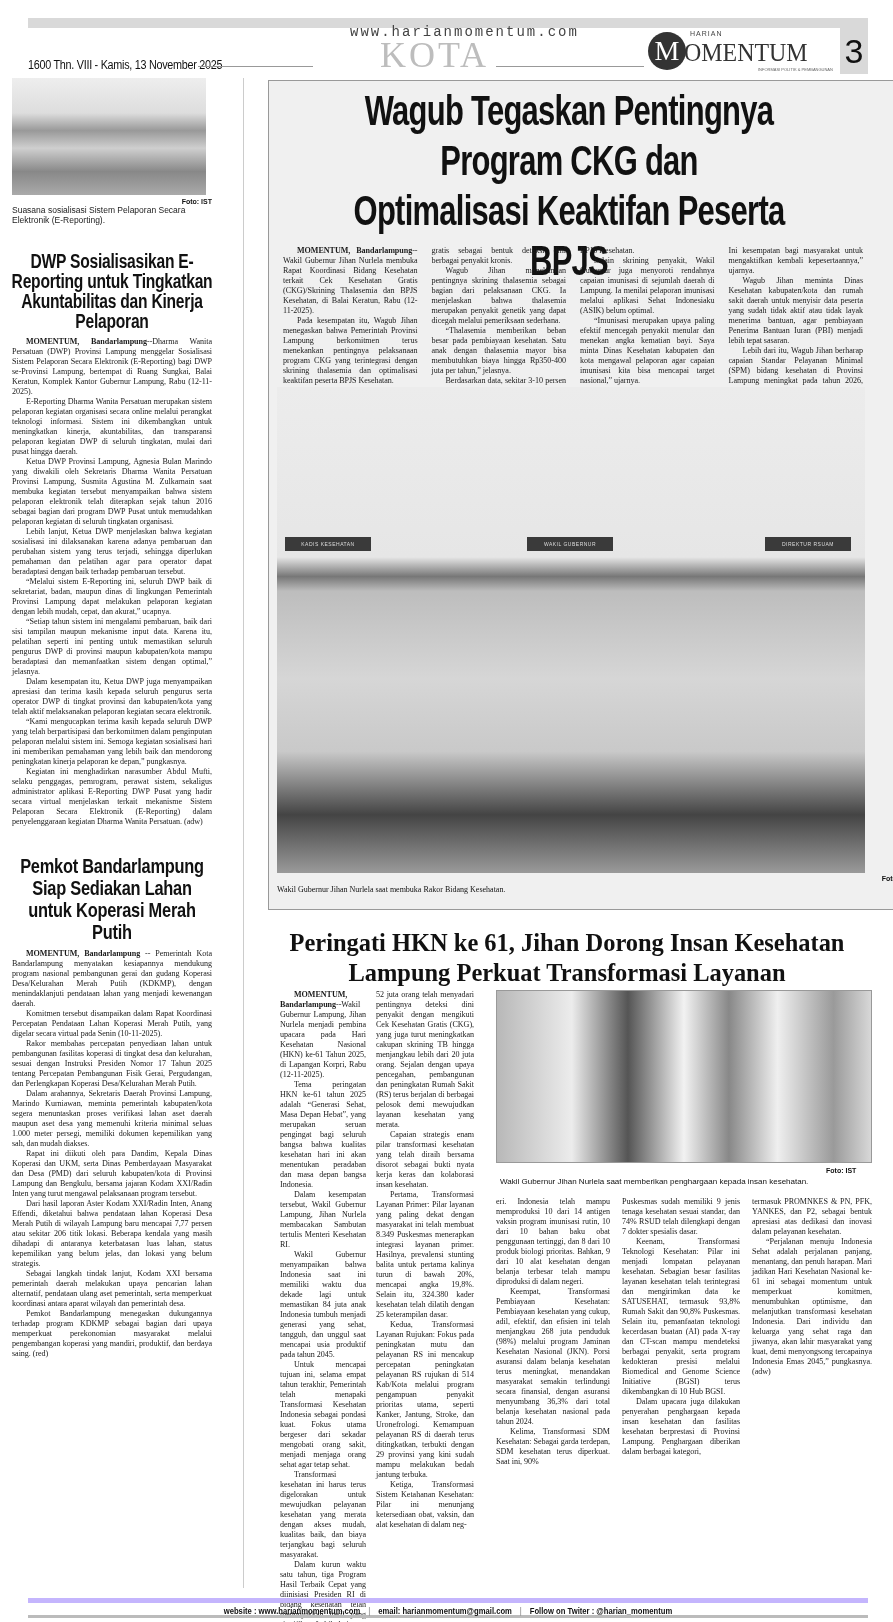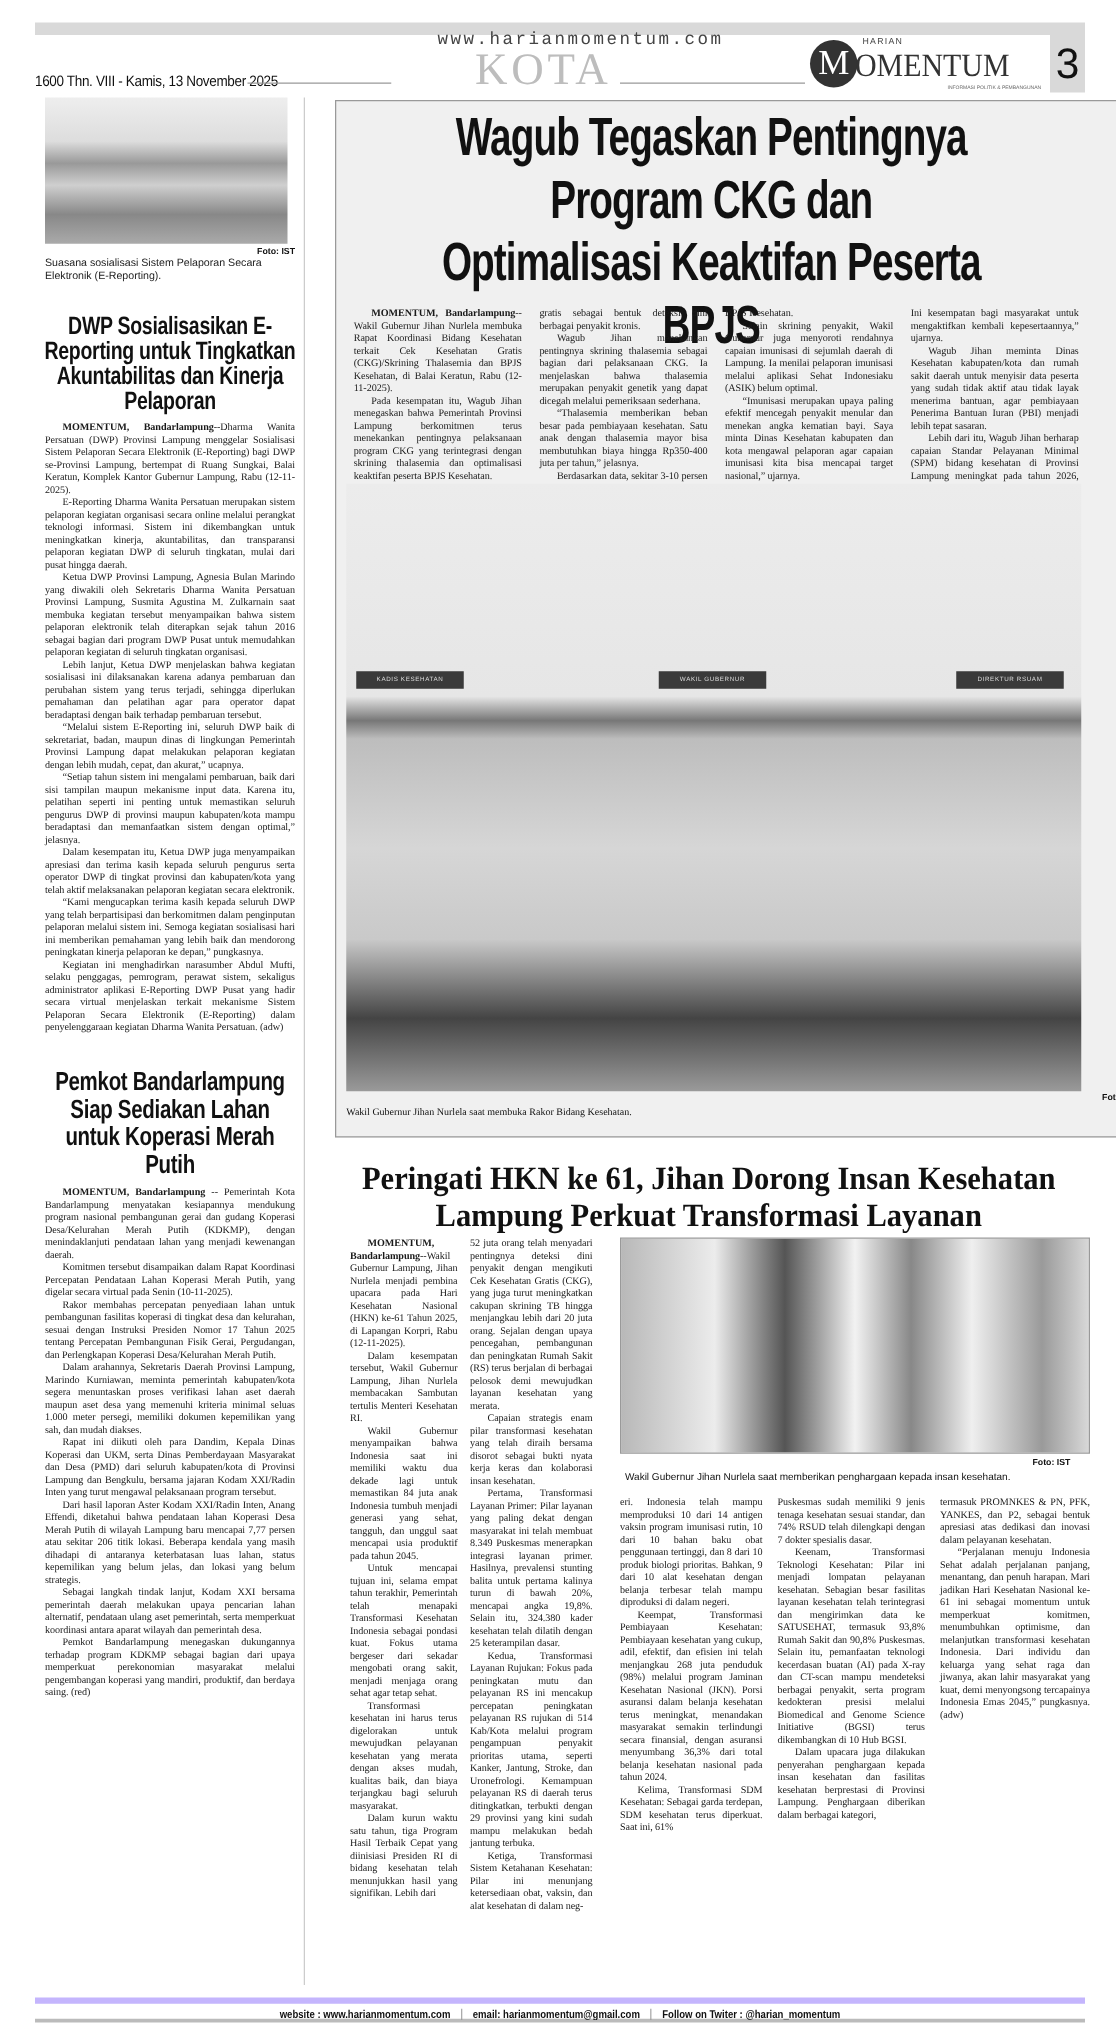--- a/index.html
+++ b/index.html
@@ -12,21 +12,21 @@
 .hdr-line2{position:absolute;left:468px;top:48px;width:148px;height:1px;background:#999}
 .hdr-url{position:absolute;left:322px;top:6px;font-family:Liberation Mono, monospace;font-size:14px;letter-spacing:2px;color:#444}
 .hdr-section{position:absolute;left:352px;top:16px;font-family:"Liberation Serif",serif;font-size:36px;color:#bdbdbd;letter-spacing:3px}
 .logo{position:absolute;left:620px;top:12px;width:195px;height:44px}
 .logo-circle{position:absolute;left:0;top:2px;width:38px;height:38px;border-radius:50%;background:#333;color:#fff;font-size:28px;text-align:center;line-height:38px;font-family:"Liberation Serif",serif}
 .logo-small{position:absolute;left:42px;top:0;font-family:"Liberation Sans",sans-serif;font-size:7px;letter-spacing:1px;color:#444}
 .logo-text{position:absolute;left:36px;top:8px;font-size:26px;color:#333;font-family:"Liberation Serif",serif;transform:scaleX(.92);transform-origin:left}
 .logo-tag{position:absolute;left:110px;top:37px;font-size:4px;color:#666;font-family:"Liberation Sans",sans-serif}
 .page-num{position:absolute;left:812px;top:10px;width:28px;height:46px;background:#d9d9d9;font-family:"Liberation Sans",sans-serif;font-size:34px;text-align:center;line-height:46px;color:#111}
 
-.col-left{position:absolute;left:36px;top:78px;width:200px}
+.col-left{position:absolute;left:12px;top:78px;width:200px}
 .photo{background:#bbb;position:relative;overflow:hidden}
 .photo1{width:194px;height:117px;margin-left:0;background:linear-gradient(180deg,#eee 0%,#ddd 30%,#999 45%,#cfcfcf 60%,#888 80%,#aaa 100%)}
 .credit{font-family:"Liberation Sans",sans-serif;font-size:7px;text-align:right;font-weight:bold;margin-top:3px}
 .caption{font-family:"Liberation Sans",sans-serif;font-size:8.5px;line-height:10px;color:#222}
 .hl-condensed{font-family:"Liberation Sans",sans-serif;font-weight:bold;text-align:center;transform:scaleX(.78);transform-origin:center;letter-spacing:-0.3px}
 .h1l{font-size:20px;line-height:20px;margin:26px -30px 6px}
 .body{font-size:8.1px;line-height:10px;text-align:justify;color:#1a1a1a;letter-spacing:-0.05px}
 .body p{text-indent:14px}
 .body p.first{text-indent:14px}
 .body b{font-weight:bold}
@@ -148,20 +148,21 @@
     <div class="nameplate" style="left:488px;top:150px;width:86px">DIREKTUR RSUAM</div>
   </div>
   <div class="cred2">Foto: IST</div>
   <div class="cap2">Wakil Gubernur Jihan Nurlela saat membuka Rakor Bidang Kesehatan.</div>
 </div>
 
 <h2 class="sec-title">Peringati HKN ke 61, Jihan Dorong Insan Kesehatan Lampung Perkuat Transformasi Layanan</h2>
 
 <div class="hkn-c1 body">
   <p class="first"><b>MOMENTUM, Bandarlampung</b><span>--Wakil Gubernur Lampung, Jihan Nurlela menjadi pembina upacara pada Hari Kesehatan Nasional (HKN) ke-61 Tahun 2025, di Lapangan Korpri, Rabu (12-11-2025).</span></p>
+  <p>Tema peringatan HKN ke-61 tahun 2025 adalah “Generasi Sehat, Masa Depan Hebat”, yang merupakan seruan pengingat bagi seluruh bangsa bahwa kualitas kesehatan hari ini akan menentukan peradaban dan masa depan bangsa Indonesia.</p>
   <p>Dalam kesempatan tersebut, Wakil Gubernur Lampung, Jihan Nurlela membacakan Sambutan tertulis Menteri Kesehatan RI.</p>
   <p>Wakil Gubernur menyampaikan bahwa Indonesia saat ini memiliki waktu dua dekade lagi untuk memastikan 84 juta anak Indonesia tumbuh menjadi generasi yang sehat, tangguh, dan unggul saat mencapai usia produktif pada tahun 2045.</p>
   <p>Untuk mencapai tujuan ini, selama empat tahun terakhir, Pemerintah telah menapaki Transformasi Kesehatan Indonesia sebagai pondasi kuat. Fokus utama bergeser dari sekadar mengobati orang sakit, menjadi menjaga orang sehat agar tetap sehat.</p>
   <p>Transformasi kesehatan ini harus terus digelorakan untuk mewujudkan pelayanan kesehatan yang merata dengan akses mudah, kualitas baik, dan biaya terjangkau bagi seluruh masyarakat.</p>
   <p>Dalam kurun waktu satu tahun, tiga Program Hasil Terbaik Cepat yang diinisiasi Presiden RI di bidang kesehatan telah menunjukkan hasil yang signifikan. Lebih dari</p>
 </div>
 <div class="hkn-c2 body">
   <p style="text-indent:0">52 juta orang telah menyadari pentingnya deteksi dini penyakit dengan mengikuti Cek Kesehatan Gratis (CKG), yang juga turut meningkatkan cakupan skrining TB hingga menjangkau lebih dari 20 juta orang. Sejalan dengan upaya pencegahan, pembangunan dan peningkatan Rumah Sakit (RS) terus berjalan di berbagai pelosok demi mewujudkan layanan kesehatan yang merata.</p>
   <p>Capaian strategis enam pilar transformasi kesehatan yang telah diraih bersama disorot sebagai bukti nyata kerja keras dan kolaborasi insan kesehatan.</p>
   <p>Pertama, Transformasi Layanan Primer: Pilar layanan yang paling dekat dengan masyarakat ini telah membuat 8.349 Puskesmas menerapkan integrasi layanan primer. Hasilnya, prevalensi stunting balita untuk pertama kalinya turun di bawah 20%, mencapai angka 19,8%. Selain itu, 324.380 kader kesehatan telah dilatih dengan 25 keterampilan dasar.</p>
@@ -169,21 +170,21 @@
   <p>Ketiga, Transformasi Sistem Ketahanan Kesehatan: Pilar ini menunjang ketersediaan obat, vaksin, dan alat kesehatan di dalam neg-</p>
 </div>
 
 <div class="photo photo3"></div>
 <div class="cred3">Foto: IST</div>
 <div class="cap3">Wakil Gubernur Jihan Nurlela saat memberikan penghargaan kepada insan kesehatan.</div>
 
 <div class="hkn-c3 body">
   <p style="text-indent:0">eri. Indonesia telah mampu memproduksi 10 dari 14 antigen vaksin program imunisasi rutin, 10 dari 10 bahan baku obat penggunaan tertinggi, dan 8 dari 10 produk biologi prioritas. Bahkan, 9 dari 10 alat kesehatan dengan belanja terbesar telah mampu diproduksi di dalam negeri.</p>
   <p>Keempat, Transformasi Pembiayaan Kesehatan: Pembiayaan kesehatan yang cukup, adil, efektif, dan efisien ini telah menjangkau 268 juta penduduk (98%) melalui program Jaminan Kesehatan Nasional (JKN). Porsi asuransi dalam belanja kesehatan terus meningkat, menandakan masyarakat semakin terlindungi secara finansial, dengan asuransi menyumbang 36,3% dari total belanja kesehatan nasional pada tahun 2024.</p>
-  <p>Kelima, Transformasi SDM Kesehatan: Sebagai garda terdepan, SDM kesehatan terus diperkuat. Saat ini, 61%</p>
+  <p>Kelima, Transformasi SDM Kesehatan: Sebagai garda terdepan, SDM kesehatan terus diperkuat. Saat ini, 90%</p>
 </div>
 <div class="hkn-c4 body">
   <p style="text-indent:0">Puskesmas sudah memiliki 9 jenis tenaga kesehatan sesuai standar, dan 74% RSUD telah dilengkapi dengan 7 dokter spesialis dasar.</p>
   <p>Keenam, Transformasi Teknologi Kesehatan: Pilar ini menjadi lompatan pelayanan kesehatan. Sebagian besar fasilitas layanan kesehatan telah terintegrasi dan mengirimkan data ke SATUSEHAT, termasuk 93,8% Rumah Sakit dan 90,8% Puskesmas. Selain itu, pemanfaatan teknologi kecerdasan buatan (AI) pada X-ray dan CT-scan mampu mendeteksi berbagai penyakit, serta program kedokteran presisi melalui Biomedical and Genome Science Initiative (BGSI) terus dikembangkan di 10 Hub BGSI.</p>
   <p>Dalam upacara juga dilakukan penyerahan penghargaan kepada insan kesehatan dan fasilitas kesehatan berprestasi di Provinsi Lampung. Penghargaan diberikan dalam berbagai kategori,</p>
 </div>
 <div class="hkn-c5 body">
   <p style="text-indent:0">termasuk PROMNKES &amp; PN, PFK, YANKES, dan P2, sebagai bentuk apresiasi atas dedikasi dan inovasi dalam pelayanan kesehatan.</p>
   <p>“Perjalanan menuju Indonesia Sehat adalah perjalanan panjang, menantang, dan penuh harapan. Mari jadikan Hari Kesehatan Nasional ke-61 ini sebagai momentum untuk memperkuat komitmen, menumbuhkan optimisme, dan melanjutkan transformasi kesehatan Indonesia. Dari individu dan keluarga yang sehat raga dan jiwanya, akan lahir masyarakat yang kuat, demi menyongsong tercapainya Indonesia Emas 2045,” pungkasnya. (adw)</p>
 </div>

